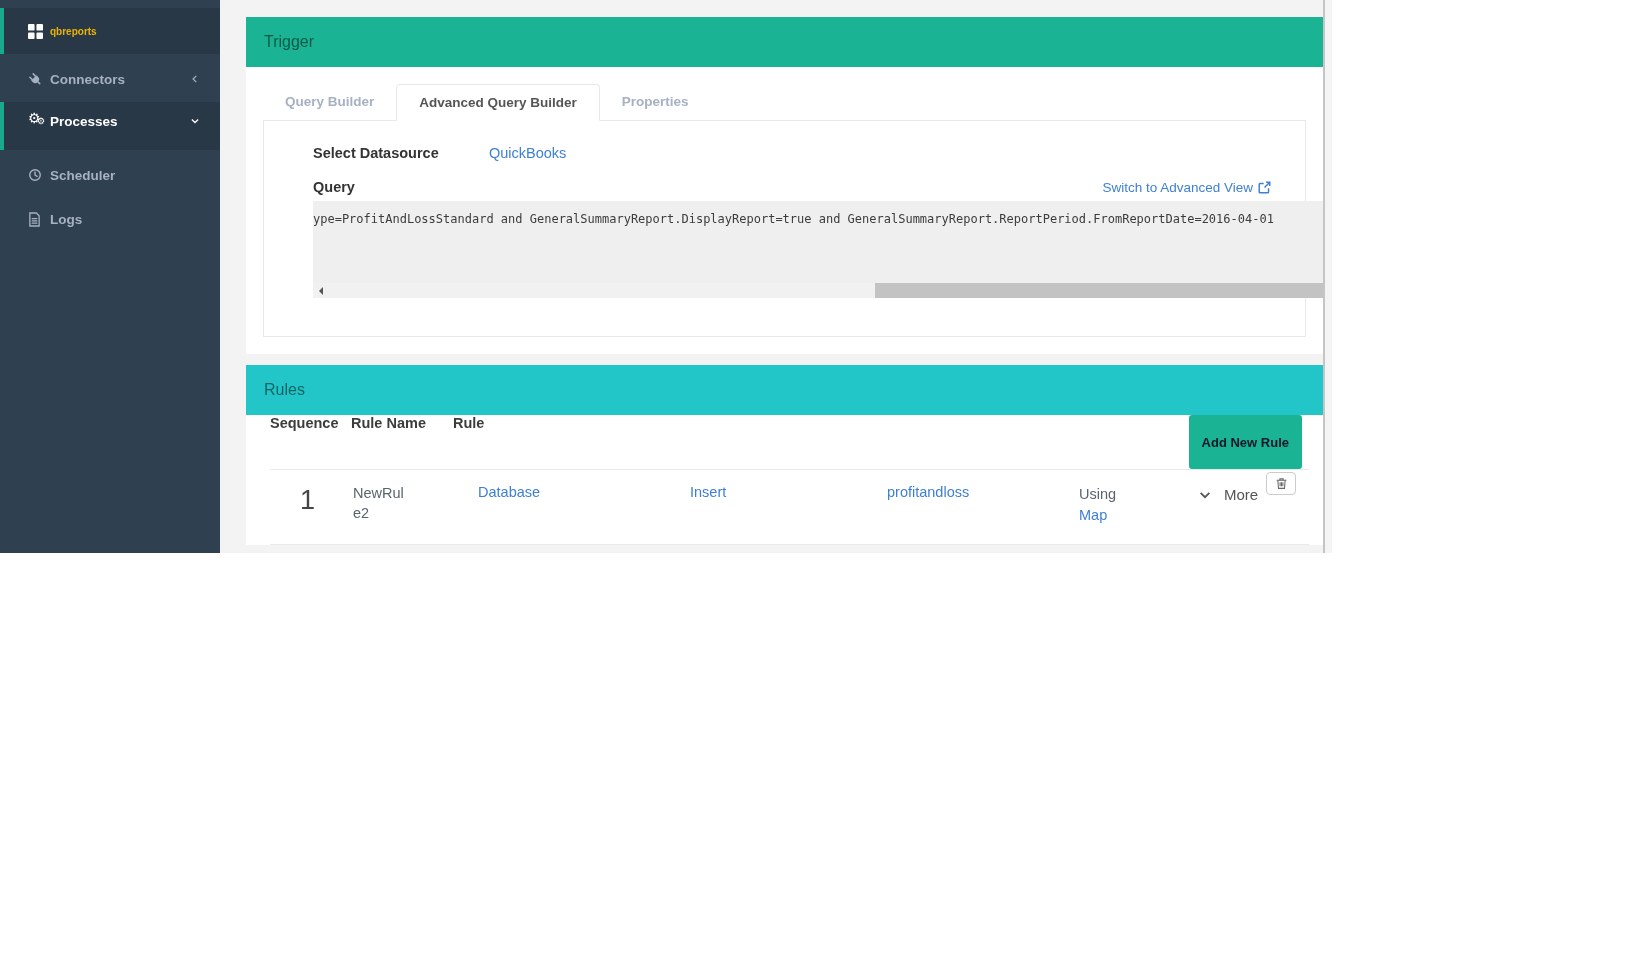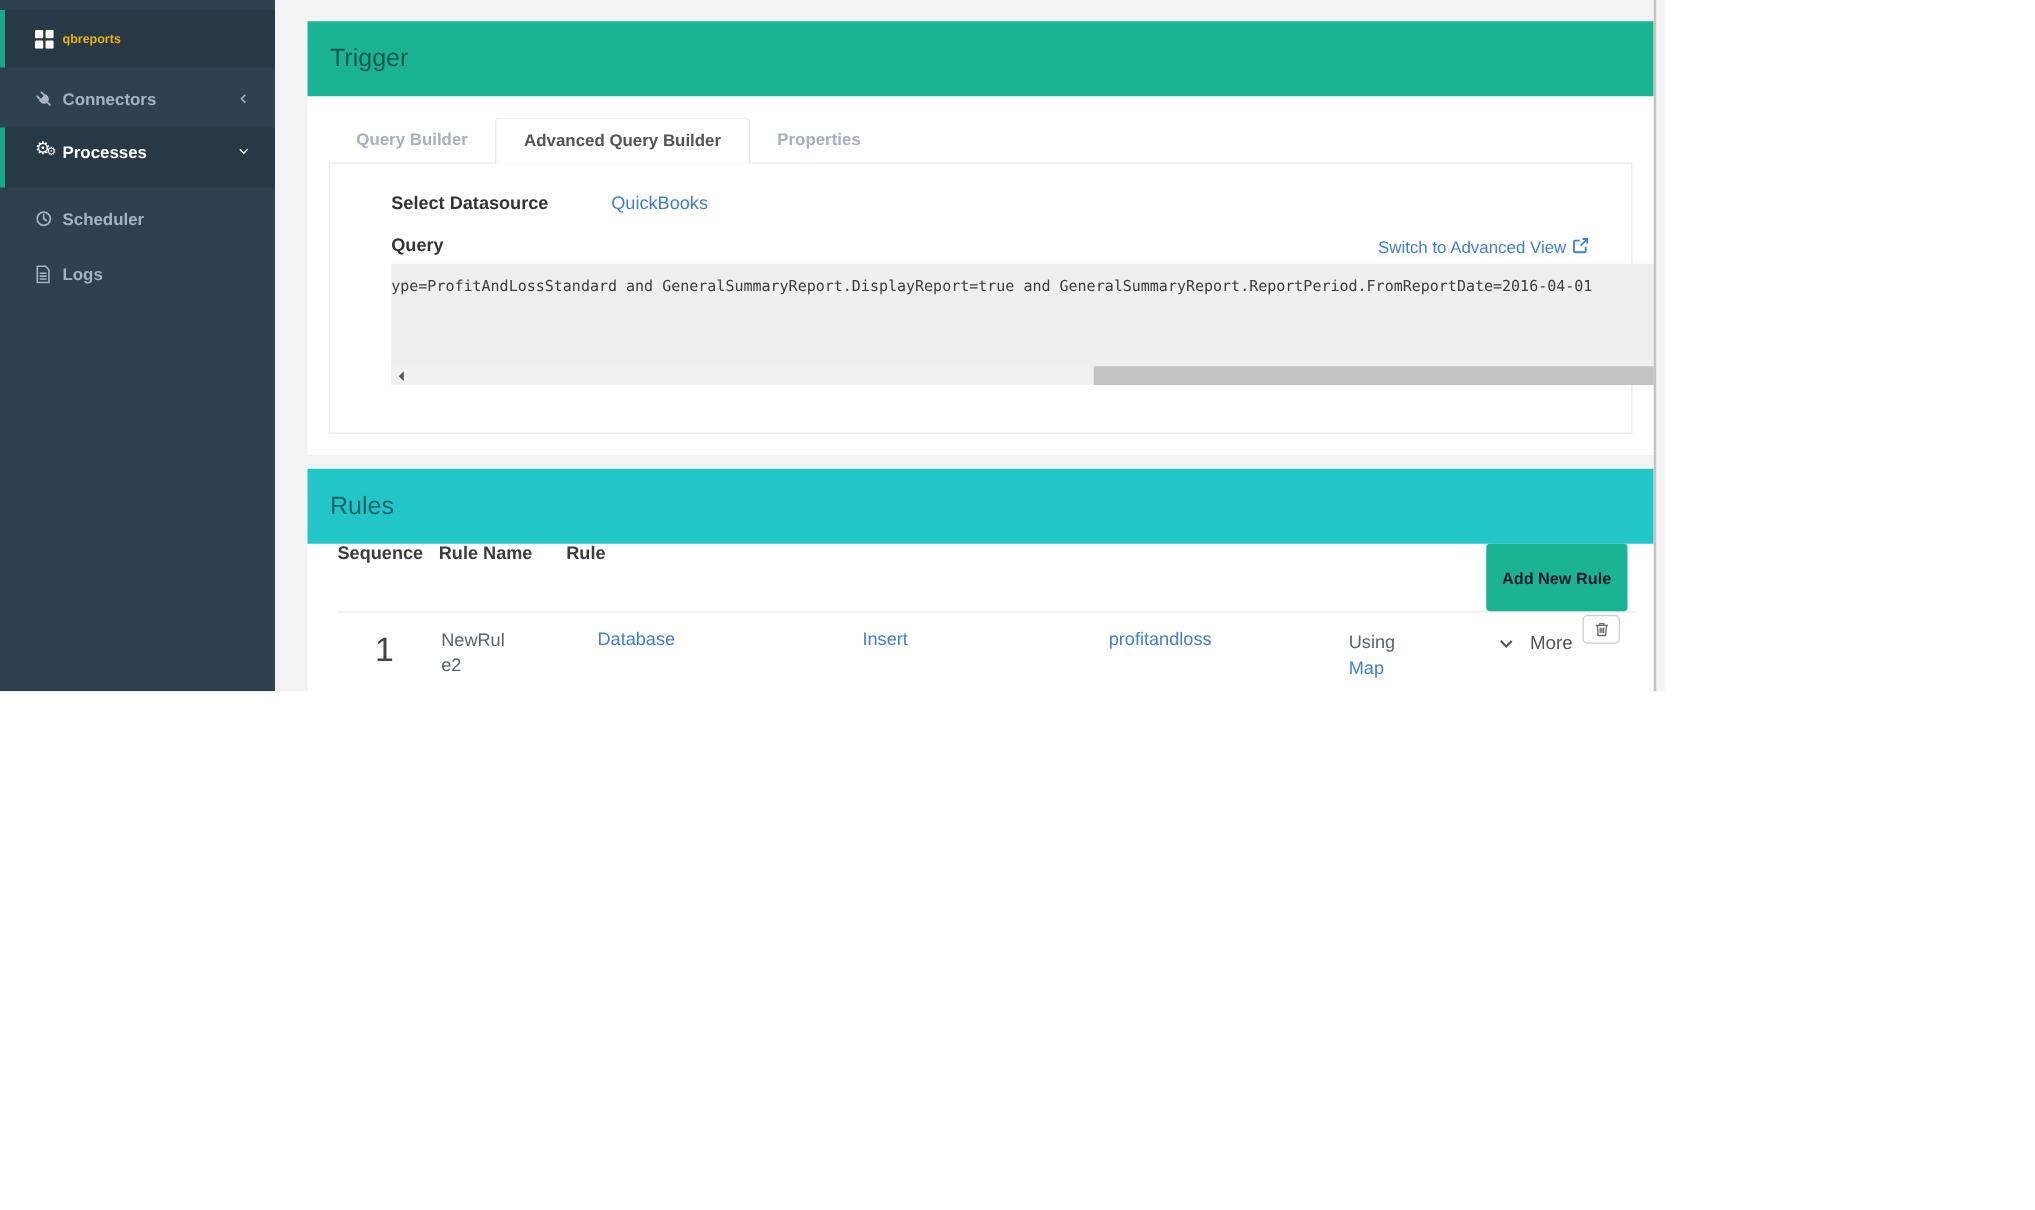--- a/index.html
+++ b/index.html
@@ -27,40 +27,40 @@
   .gear-wrap .g1 { position:absolute; left:0; top:-3px; font-size:14px; }
   .gear-wrap .g2 { position:absolute; left:9px; top:3px; font-size:9px; }
 
   
   .main { position:absolute; left:220px; top:0; width:1103px; height:553px;
     padding:17px 0 0 26px; }
   .scroll-strip { position:absolute; right:0; top:0; width:9px; height:553px;
     background:#f4f4f4; border-left:2px solid #c5c5c5; }
 
   .panel { width:1077px; background:#ffffff; }
-  .panel-heading { height:60px; display:flex; align-items:center; padding-left:18px;
-    color:rgba(0,0,0,0.5); font-size:20px; font-weight:400; }
+  .panel-heading { height:50px; display:flex; align-items:center; padding-left:18px;
+    color:rgba(0,0,0,0.5); font-size:16px; font-weight:400; }
   .heading-teal { background:#1ab394; }
   .heading-cyan { background:#23c6c8; }
 
   
   .trigger-body { padding:17px; }
   .tabs { display:flex; border-bottom:1px solid #e7eaec; }
   .tab { padding:10px 22px; font-size:13.5px; font-weight:600; color:#a7b1c2;
     cursor:pointer; white-space:nowrap; }
   .tab.active { background:#fff; color:#555; border:1px solid #e7eaec;
     border-bottom:1px solid #ffffff; border-radius:4px 4px 0 0; margin-bottom:-1px; }
   .tab-content { border:1px solid #e7eaec; border-top:none; padding:24px 50px 38px 49px; }
   .form-row { display:flex; align-items:center; }
   .form-label { width:176px; font-size:14.5px; font-weight:700; color:#333; }
   a.lnk { color:#3e7fd6; font-size:14.5px; cursor:pointer; }
   .query-head { display:flex; justify-content:space-between; align-items:center;
     margin-top:18px; width:958px; }
   .switch-lnk { color:#3e7fd6; font-size:13.5px; text-decoration:none; display:flex;
-    align-items:flex-start; gap:5px; cursor:pointer; }
+    align-items:center; gap:5px; cursor:pointer; }
   .query-box { margin-top:6px; width:1082px; height:97px; background:#efefef;
     position:relative; overflow:hidden; cursor:text; }
   .query-text { font-family:"DejaVu Sans Mono","Liberation Mono",monospace;
     font-size:12px; color:#3c3c3c; white-space:nowrap; padding-top:11px; }
   .hscroll { position:absolute; left:0; right:0; bottom:0; height:15px;
     background:#f1f1f1; display:flex; }
   .sb-arrow { width:15px; height:15px; display:flex; align-items:center;
     justify-content:center; cursor:pointer; }
   .tri-l { width:0; height:0; border:4px solid transparent; border-right-color:#555;
     border-left-width:0; }

